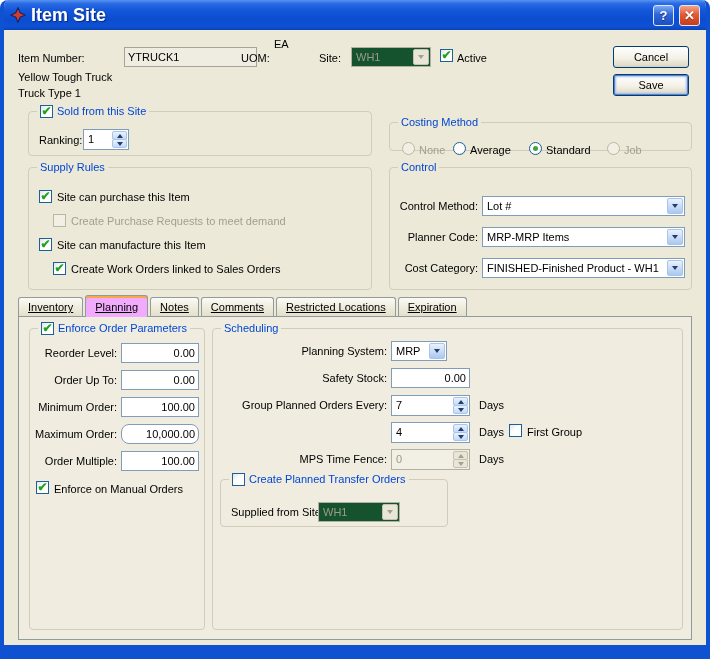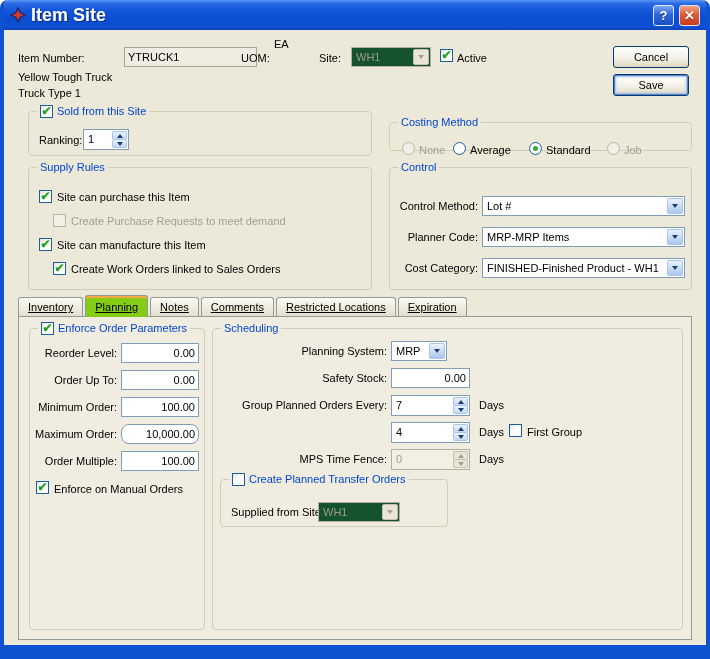--- a/index.html
+++ b/index.html
@@ -70,21 +70,21 @@
   .group { border:1px solid #D0CDBA; border-radius:4px; }
   .legend { position:absolute; top:-7px; left:8px; background:#ECE9D8; padding:0 3px;
     display:flex; align-items:center; gap:4px; font-size:11px; line-height:13px; }
   .legend-text { color:#0046D5; white-space:nowrap; }
   .panel .legend { background:#F0EDE0; }
 
   .tabs { display:flex; align-items:flex-end; height:21px; z-index:3; }
   .tab { height:19px; padding:3px 9px 0; margin-right:2px; font-size:11px; color:#000; cursor:pointer;
     background:linear-gradient(180deg,#FBFAF6,#EDEAD9 60%,#E3DFCC); border:1px solid #919B9C; border-bottom:none;
     border-radius:3px 3px 0 0; white-space:nowrap;text-decoration:underline; }
-  .tab.active { height:22px; margin-bottom:-1px; padding-top:5px; background:#84cc16; position:relative; z-index:4;
+  .tab.active { height:22px; margin-bottom:-1px; padding-top:5px; background:#f0abfc; position:relative; z-index:4;
     box-shadow:inset 0 2px 0 #F9A845; }
   .panel { border:1px solid #919B9C; background:#F0EDE0; }
 </style>
 </head>
 <body>
 
 <div class="window">
 
   <div class="titlebar">
     <span class="app-icon" style="display:flex">

